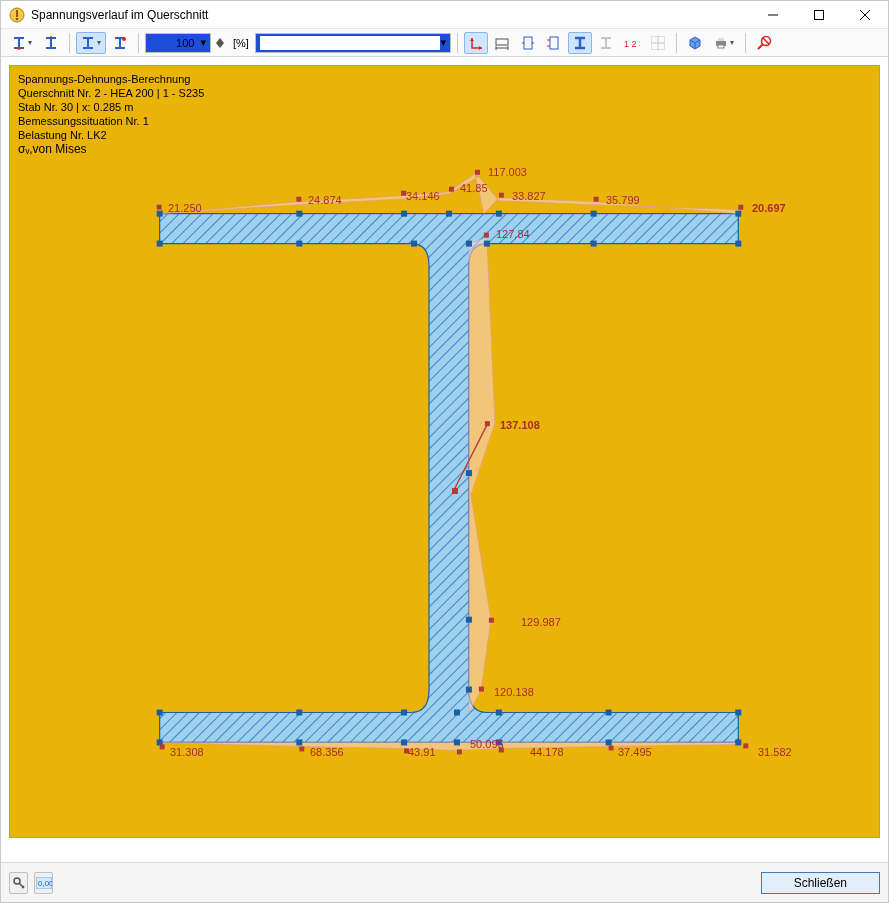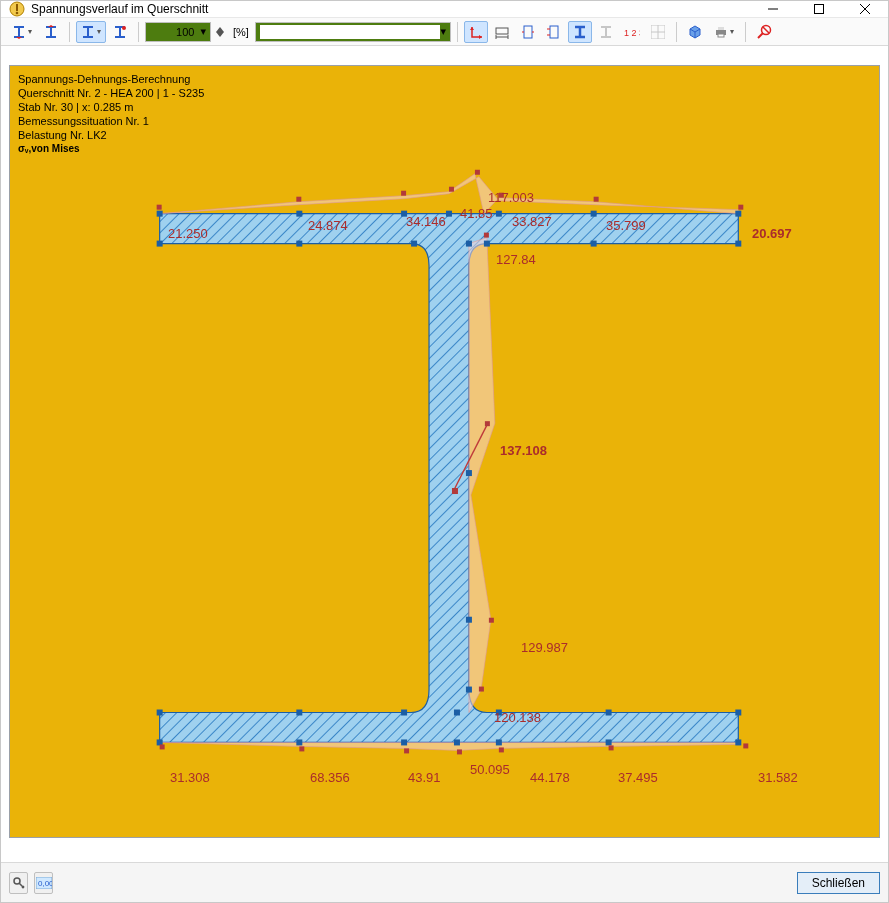--- a/index.html
+++ b/index.html
@@ -9,21 +9,21 @@
     font-family: "Segoe UI", Tahoma, Arial, sans-serif;
     font-size: 12px;
     background: #fff;
     color: #000;
     border: 1px solid #c8c8c8;
     position: relative;
     overflow: hidden;
   }
   
   .titlebar {
-    height: 17px;
+    height: 28px;
     display:flex; align-items:center;
     padding: 0 0 0 8px;
     background:#fff;
     border-bottom: 1px solid #e8e8e8;
   }
   .titlebar .app-icon { width:16px; height:16px; margin-right:6px; }
   .titlebar .title { flex:0 0 auto; font-size:12px; color:#000; }
   .titlebar .spacer { flex:1 1 auto; }
   .winbtn { width:46px; height:30px; display:flex; align-items:center; justify-content:center; color:#000; }
   
@@ -39,64 +39,64 @@
     width:24px; height:22px;
     display:flex; align-items:center; justify-content:center;
     border:1px solid transparent;
     border-radius:2px;
   }
   .tbtn.sel { background:#cfe5ff; border-color:#8ab7e9; }
   .tbtn.dd { width:30px; }
   .tbtn .caret { font-size:8px; margin-left:2px; color:#555; }
   .tsep { width:1px; height:20px; background:#ccc; margin:0 4px; }
   .tcombo {
-    height:20px; border:1px solid #bfbfbf; background:#4d7c0f;
+    height:20px; border:1px solid #bfbfbf; background:#1d4ed8;
     display:flex; align-items:center; padding:0 4px; font-size:11px;
   }
   .tcombo.zoom { width:66px; justify-content:flex-end; }
   .tcombo.long { width:196px; }
   .tcombo.long input { border:none; outline:none; width:100%; font-size:11px; }
   .unitlbl { font-size:11px; color:#000; margin:0 4px; }
   
   .canvas {
     position:absolute;
     left:8px; right:8px; top:64px; bottom:64px;
     border:1px solid #9aa0a8;
     background:#eab308;
     font-size:11px;
   }
   .meta { position:absolute; left:8px; top:6px; line-height:14px; font-size:11px; }
-  .meta .sigma { font-size:10px;font-weight:bold; }
+  .meta .sigma { font-size:12px; }
   .minmax { position:absolute; left:8px; bottom:6px; font-size:11px; line-height:15px; }
   
   .footer {
     position:absolute; left:0; right:0; bottom:0;
     height:40px;
     border-top:1px solid #d9d9d9;
     display:flex; align-items:center;
     padding:0 8px;
     background:#f5f5f5;
   }
   .footer .spacer { flex:1; }
   .btn {
-    height:22px; padding:0 14px;
+    height:22px; padding:0 32px;
     border:1px solid #3a7dbb; background:#e4eef8;
     font-size:12px;
     display:flex; align-items:center;
   }
   .iconbtn {
     width:19px; height:22px; border:1px solid #bfbfbf;
     background:#f0f0f0; display:flex; align-items:center; justify-content:center;
     margin-right:6px; border-radius:2px;
   }
   
   .plot { position:absolute; left:0; top:0; right:0; bottom:0; }
   .stress-lbl {
-    position:absolute; font-size:13px; color:#aa2c2c;
-    white-space:nowrap; pointer-events:none;margin-top:24px;
+    position:absolute; font-size:11px; color:#aa2c2c;
+    white-space:nowrap; pointer-events:none;
   }
   .stress-lbl.bold { font-weight:bold; }
   sup { font-size:9px; }
 </style>
 </head>
 <body>
 
 <div class="titlebar">
   <svg class="app-icon" viewBox="0 0 16 16">
     <circle cx="8" cy="8" r="7" fill="#f2c94c" stroke="#b08000"></circle>

